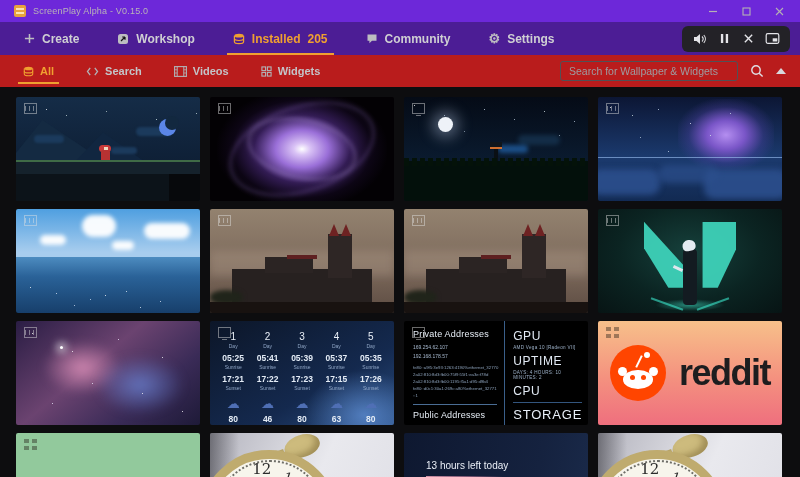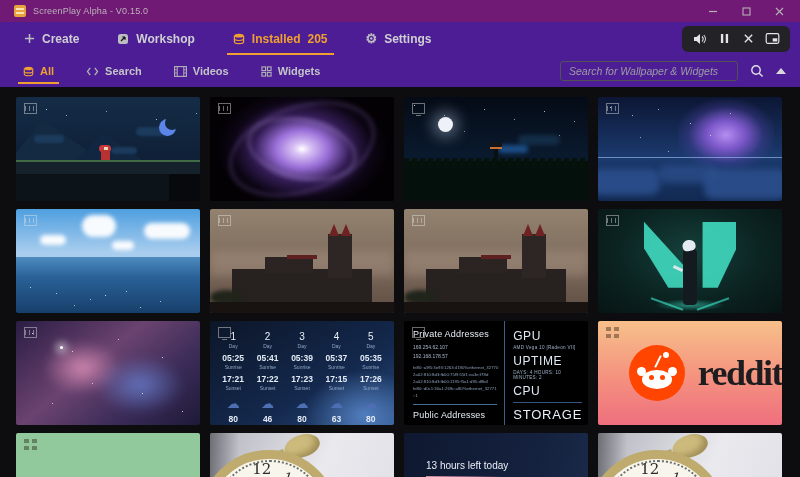--- a/index.html
+++ b/index.html
@@ -6,21 +6,21 @@
   html,body { width:800px; height:477px; overflow:hidden; }
   body {
     font-family:"Liberation Sans", sans-serif;
     background:#0d0d0f; color:#c9c9cd;
     display:flex; flex-direction:column;
     box-shadow: inset 0 0 0 1px #26262a;
   }
   svg { display:block; }
 
   
-  .titlebar { height:22px; background:#701a75; display:flex; align-items:center; padding:0 8px; flex:0 0 auto; }
+  .titlebar { height:22px; background:#6d28d9; display:flex; align-items:center; padding:0 8px; flex:0 0 auto; }
   .app-icon { width:12px; height:12px; border-radius:2px; background:#e8a33d; margin:0 7px 0 6px;
     background-image:linear-gradient(#fbe2b3,#fbe2b3),linear-gradient(#fbe2b3,#fbe2b3);
     background-size:8px 2px; background-position:2px 3px,2px 7px; background-repeat:no-repeat; }
   .win-title { font-size:9px; color:#b9b3b7; letter-spacing:.2px; }
   .win-controls { margin-left:auto; display:flex; align-items:center; gap:24px; padding-right:8px; color:#b5b1b4; }
   .win-controls span { cursor:default; }
 
   
   .navbar { height:33px; background:#4c1d95; display:flex; align-items:stretch; padding-left:20px; flex:0 0 auto; }
   .nav-item { display:flex; align-items:center; gap:7px; padding:0 4px; margin-right:30px;
@@ -29,30 +29,30 @@
   .nav-item.active { color:#f0a030; }
   .nav-item.active .ni { color:#f0a030; }
   .nav-item.active::after { content:""; position:absolute; left:-2px; right:-2px; bottom:0; height:2px; background:#f0a030; }
   .gear-glyph { font-size:13px; line-height:1; }
   .nav-right { margin-left:auto; display:flex; align-items:center; gap:16px; padding-right:10px; }
   .patreon { display:flex; align-items:center; gap:7px; font-size:11px; color:#f2f2f4; cursor:pointer; }
   .ctrl-group { height:26px; background:#232227; border-radius:6px; display:flex; align-items:center; padding:0 6px; }
   .ctrl-btn { width:24px; height:22px; display:flex; align-items:center; justify-content:center; color:#e4e4e8; cursor:pointer; }
 
   
-  .filterbar { height:32px; background:#4c1d95; display:flex; align-items:stretch; padding-left:20px; flex:0 0 auto; }
+  .filterbar { height:32px; background:#b91c1c; display:flex; align-items:stretch; padding-left:20px; flex:0 0 auto; }
   .filter-item { display:flex; align-items:center; gap:6px; padding:0 3px; margin-right:26px;
     font-size:11px; font-weight:700; color:#c4c4c8; position:relative; cursor:pointer; }
   .filter-item .ni { color:#b2b2b6; display:flex; align-items:center; }
   .filter-item.active { color:#f0a030; }
   .filter-item.active .ni { color:#f0a030; }
   .filter-item.active::after { content:""; position:absolute; left:-2px; right:-2px; bottom:3px; height:2px; background:#f0a030; }
   .search-area { margin-left:auto; display:flex; align-items:center; gap:12px; padding-right:14px; }
   .search-input { width:178px; height:20px; background:transparent; border:1px solid #515156; border-radius:3px;
-    color:#d8d8dc; font-size:10.5px; padding:0 8px; font-family:"Liberation Sans",sans-serif; outline:none;font-style:italic; }
+    color:#d8d8dc; font-size:10.5px; padding:0 8px; font-family:"Liberation Sans",sans-serif; outline:none; }
   .search-input::placeholder { color:#9d9da2; }
   .search-btn { color:#e0e0e4; cursor:pointer; }
   .collapse-btn { width:0; height:0; border-left:5px solid transparent; border-right:5px solid transparent;
     border-bottom:6px solid #d8d8dc; cursor:pointer; }
 
   
   .content { flex:1 1 auto; overflow:hidden; padding:10px 16px 0; background:#0d0d0f;
     display:grid; grid-template-columns:repeat(4,184px); grid-auto-rows:104px; gap:8px 10px; }
   .tile { position:relative; overflow:hidden; border-radius:2px; background:#000; cursor:pointer; }
   .abs { position:absolute; }
@@ -174,21 +174,21 @@
   .sys-ip { font-size:5px; color:#a6b8ce; line-height:1.7; }
   .sys-ip6 { font-size:4.3px; color:#8da2bb; line-height:1.65; }
   .sys-div { height:1px; background:#4a6d94; margin:5px 0 5px; }
   .sys-big { font-size:12px; color:#e2eaf4; letter-spacing:.6px; margin-top:2px; }
   .sys-small { font-size:4.6px; color:#9db1c8; margin:2px 0 4px; letter-spacing:.3px; }
   .sys-rule { height:1px; background:#33557e; margin:4px 0; }
   .sys-storage { font-size:13px; color:#e8eff8; letter-spacing:.8px; margin:3px 0 8px; }
 
   
   .t-reddit { background:linear-gradient(180deg,#f7c08a 0%,#f4917f 55%,#ef6f7e 100%);
-    display:flex; align-items:center; justify-content:flex-end;font-family:Liberation Serif, serif; }
+    display:flex; align-items:center; justify-content:center; }
   .r-row { display:flex; align-items:center; z-index:2; }
   .r-circle { width:56px; height:56px; border-radius:50%; background:#ff4500; position:relative; flex:0 0 auto; }
   .r-ant { position:absolute; left:28px; top:10px; width:2px; height:13px; background:#fff; transform:rotate(26deg); }
   .r-antdot { position:absolute; left:34px; top:7px; width:6px; height:6px; border-radius:50%; background:#fff; }
   .r-ear { position:absolute; top:22px; width:9px; height:9px; border-radius:50%; background:#fff; }
   .r-head { position:absolute; left:13px; top:25px; width:30px; height:19px; background:#fff; border-radius:48% 48% 50% 50%; }
   .r-eye { position:absolute; top:30px; width:5px; height:5px; border-radius:50%; background:#ff4500; }
   .r-word { font-size:36px; font-weight:700; color:#1d1d1f; letter-spacing:-1.5px; margin-left:13px; }
 
   
@@ -255,20 +255,28 @@
   <div class="nav-item active">
     <span class="ni">
       <svg width="12" height="12" viewBox="0 0 12 12">
           <ellipse cx="6" cy="2.7" rx="4.6" ry="1.9" fill="currentColor"></ellipse>
           <path d="M1.4 2.7v2.9c0 1.05 2.06 1.9 4.6 1.9s4.6-.85 4.6-1.9V2.7" fill="none" stroke="currentColor" stroke-width="1.2"></path>
           <path d="M1.4 5.8v2.9c0 1.05 2.06 1.9 4.6 1.9s4.6-.85 4.6-1.9V5.8" fill="none" stroke="currentColor" stroke-width="1.2"></path>
         </svg>
       </span>
     <span>Installed</span>
     <span>205</span>
+  </div>
+  <div class="nav-item">
+    <span class="ni">
+      <svg width="12" height="12" viewBox="0 0 12 12">
+          <path d="M1.5 1.5h9v6.2H6l-2.6 2.6V7.7H1.5z" fill="currentColor"></path>
+        </svg>
+      </span>
+    <span>Community</span>
   </div>
   <div class="nav-item">
     <span class="ni gear-glyph">⚙</span>
     <span>Settings</span>
   </div>
 
   <div class="nav-right">
     <div class="ctrl-group">
       <div class="ctrl-btn">
         <svg width="14" height="12" viewBox="0 0 14 12">

